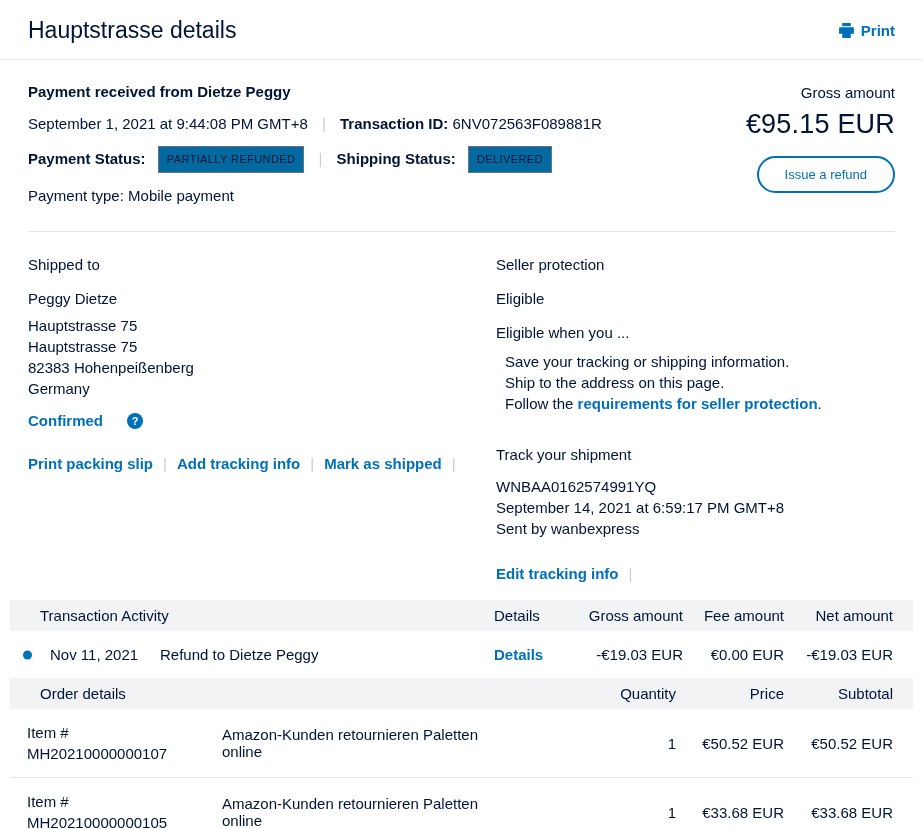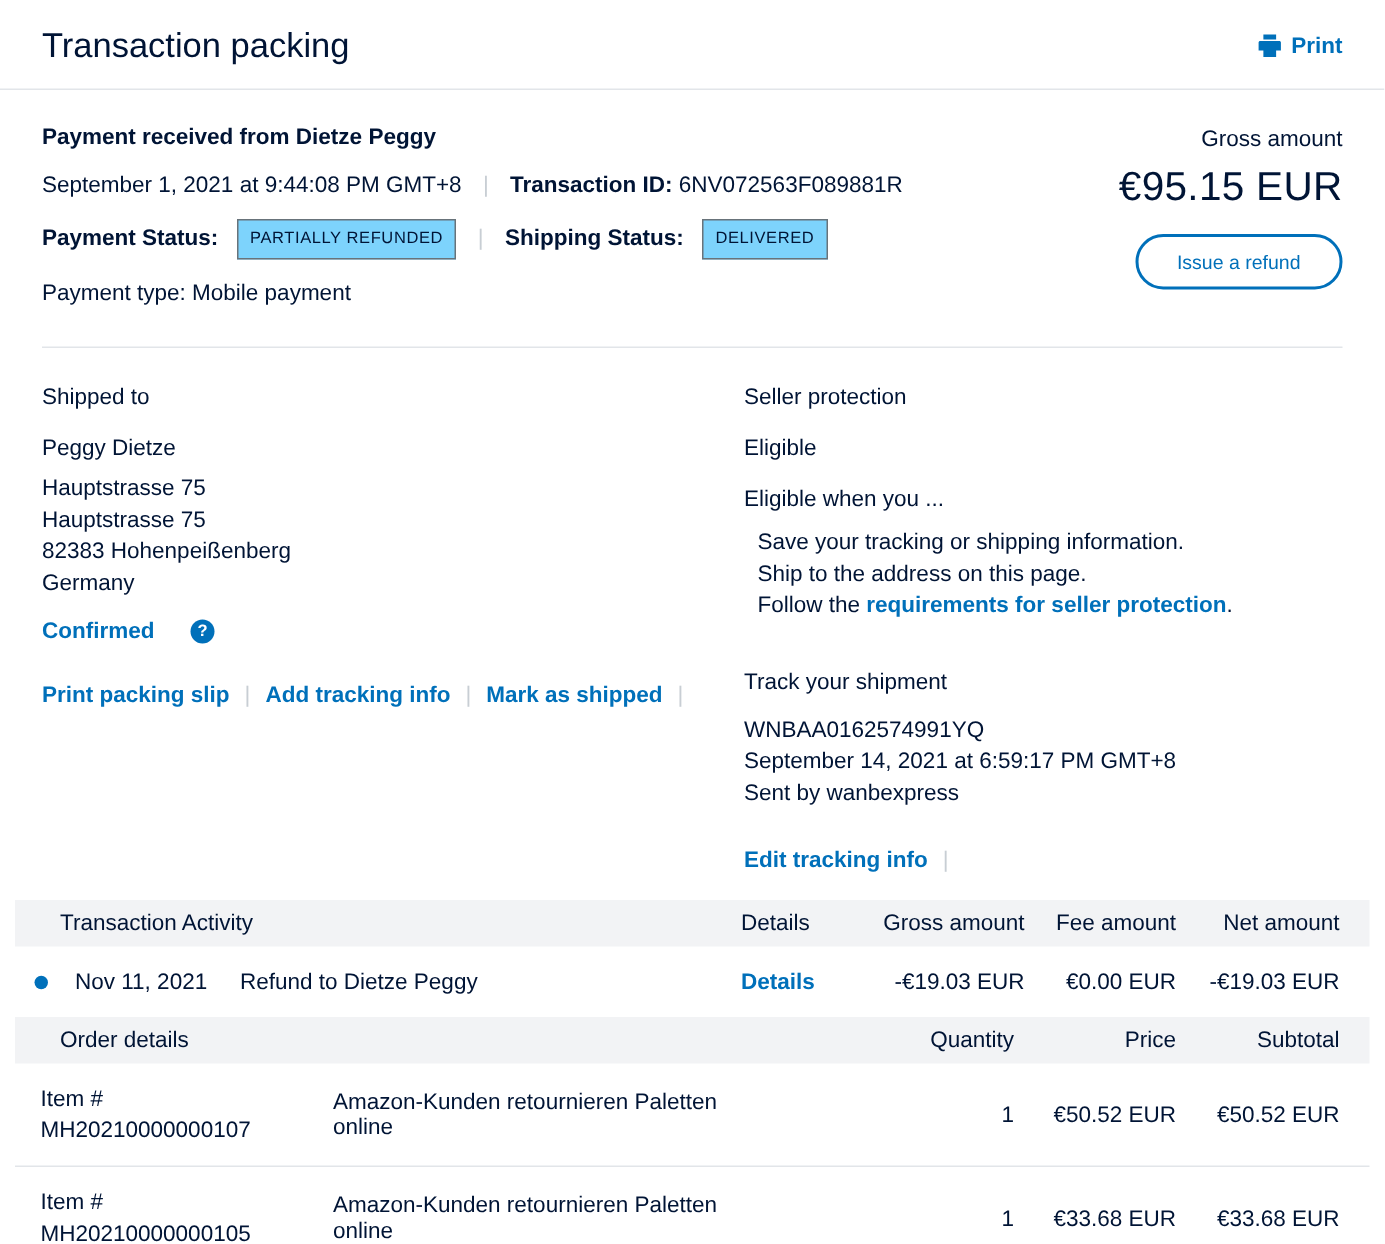--- a/index.html
+++ b/index.html
@@ -31,21 +31,21 @@
     padding:22px 0 26px 0;
     border-bottom:1px solid var(--border,#e2e5e9);
     gap:39px;
   }
   .pay-left .row { margin-bottom:13px; line-height:19px; }
   .pay-left .row:last-child { margin-bottom:0; }
   .b { font-weight:700; }
   .badge {
     display:inline-block; border:1px solid var(--badge_border,#68737a);
     font-size:11px; letter-spacing:.4px; padding:3px 8px; margin-left:8px;
-    color:var(--text,#001435); background:#7dd3fc; vertical-align:1px;
+    color:var(--text,#001435); background:#0369a1; vertical-align:1px;
   }
   .pay-right { text-align:right; padding-top:2px; }
   .gross-label { font-size:15px; }
   .gross-amount { font-size:27px; margin-top:8px; letter-spacing:.2px; }
   .refund-btn {
     margin-top:16px; display:inline-block;
     border:2px solid var(--accent,#0070ba); border-radius:22px;
     color:var(--accent,#0070ba); background:#fff;
     font-size:13px; padding:9px 26px; cursor:pointer;
     font-family:"Liberation Sans", sans-serif;
@@ -99,21 +99,21 @@
     margin:0 -18px; padding:13px 20px 13px 17px;
   }
   .order-row + .order-row { border-top:1px solid var(--border,#e2e5e9); }
   .item-c1 { display:flex; align-items:center; }
   .item-block { width:195px; line-height:21px; flex:0 0 auto; }
 </style>
 </head>
 <body>
 
 <div class="topbar">
-  <div class="page-title">Transaction packing</div>
+  <div class="page-title">Hauptstrasse details</div>
   <a class="print-btn">
     <span style="display:inline-flex;">
       <svg width="17" height="17" viewBox="0 0 16 16" fill="currentColor" aria-hidden="true">
         <path d="M4 1h8v3H4zM2 5h12c.6 0 1 .4 1 1v5h-3v4H4v-4H1V6c0-.6.4-1 1-1zm3 6h6v3H5z"></path>
       </svg>
     </span>
     <span>Print</span>
   </a>
 </div>
 

